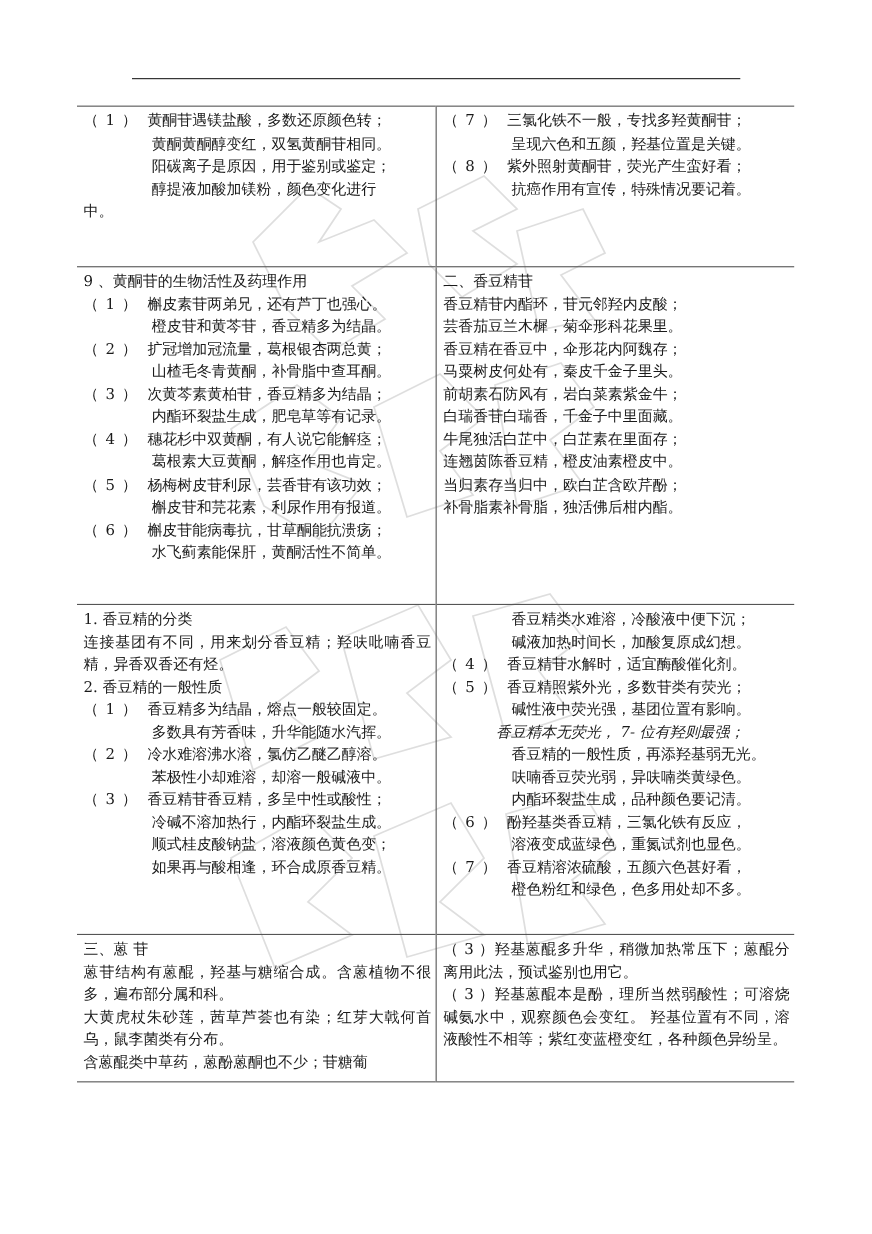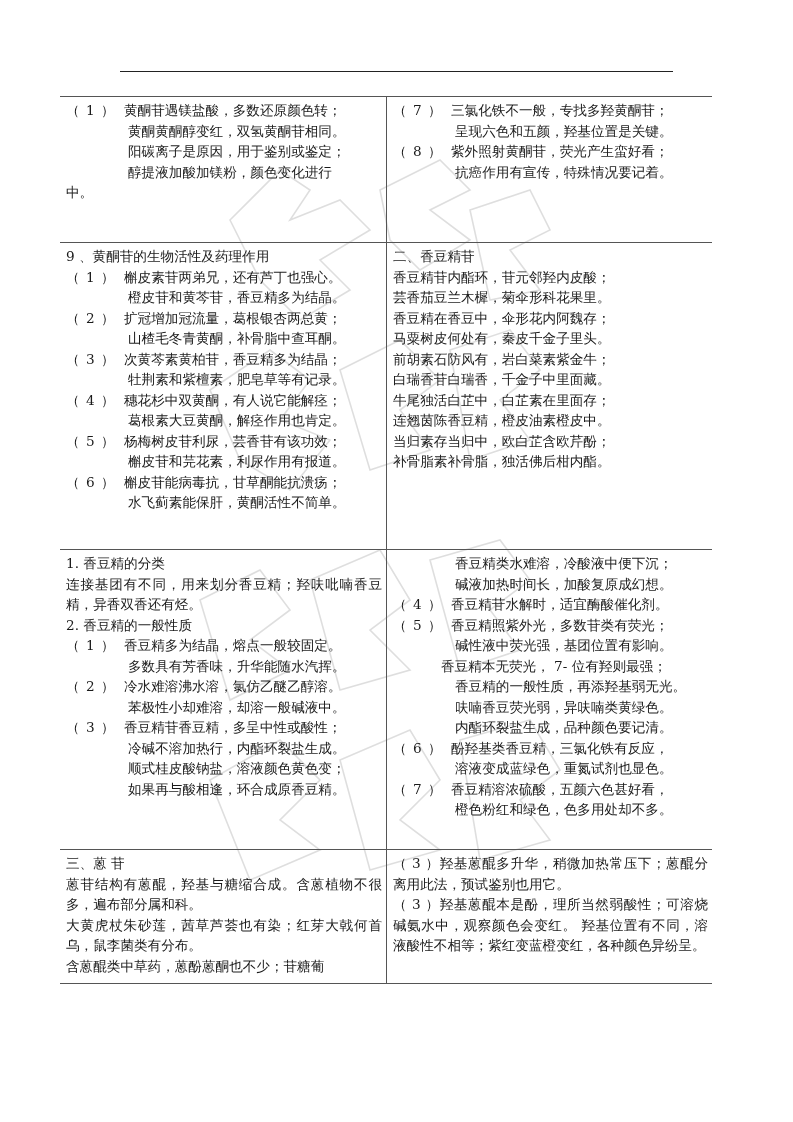--- a/index.html
+++ b/index.html
@@ -1,29 +1,29 @@
 <!DOCTYPE html>
 <html><head>
 <meta charset="utf-8">
 <style>
   html, body { margin:0; padding:0; background:#ffffff; }
   body { width:793px; height:1122px; position:relative; overflow:hidden;
          font-family:"DejaVu Serif", "Liberation Serif", serif; color:#1a1a1a; }
   .top-rule { position:absolute; left:120px; top:71px; width:553px; height:0; border-top:1.3px solid #222; }
   .watermark { position:absolute; left:170px; top:130px; width:520px; height:860px; pointer-events:none; opacity:0.55; }
-  table.doc { position:absolute; left:60px; top:96px; width:652px; border-collapse:collapse; table-layout:fixed; }
+  table.doc { position:absolute; left:70px; top:96px; width:652px; border-collapse:collapse; table-layout:fixed; }
   table.doc td { vertical-align:top; padding:3px 4px 0 6px; font-size:13.6px; line-height:20.5px; }
   table.doc tr { border-top:1.2px solid #555; }
   table.doc tr:last-child { border-bottom:1.2px solid #555; }
   td.left { border-right:1.2px solid #555; width:316px; }
   .line { white-space:nowrap; }
   .item { white-space:nowrap; }
   .num { display:inline-block; width:58px; letter-spacing:1px; }
   .indent { padding-left:62px; white-space:nowrap; }
-  .indent2 { padding-left:48px; white-space:nowrap; }
+  .indent2 { padding-left:48px; white-space:nowrap;font-style:italic; }
   .para { white-space:normal; text-align:justify; }
   .sec-head { white-space:nowrap; }
 </style>
 </head>
 <body>
 
 <div class="top-rule"></div>
 
 <svg class="watermark" viewBox="0 0 520 860" xmlns="http://www.w3.org/2000/svg">
   <g fill="none" stroke="#c4c4c4" stroke-width="1.6">
@@ -62,21 +62,21 @@
   </tr>
 
   <tr style="height:307px;">
     <td class="left">
       <div class="sec-head">9 、黄酮苷的生物活性及药理作用</div>
       <div class="item"><span class="num">（ 1 ）</span><span>槲皮素苷两弟兄，还有芦丁也强心。</span></div>
       <div class="indent">橙皮苷和黄芩苷，香豆精多为结晶。</div>
       <div class="item"><span class="num">（ 2 ）</span><span>扩冠增加冠流量，葛根银杏两总黄；</span></div>
       <div class="indent">山楂毛冬青黄酮，补骨脂中查耳酮。</div>
       <div class="item"><span class="num">（ 3 ）</span><span>次黄芩素黄柏苷，香豆精多为结晶；</span></div>
-      <div class="indent">牡荆素和紫檀素，肥皂草等有记录。</div>
+      <div class="indent">内酯环裂盐生成，肥皂草等有记录。</div>
       <div class="item"><span class="num">（ 4 ）</span><span>穗花杉中双黄酮，有人说它能解痉；</span></div>
       <div class="indent">葛根素大豆黄酮，解痉作用也肯定。</div>
       <div class="item"><span class="num">（ 5 ）</span><span>杨梅树皮苷利尿，芸香苷有该功效；</span></div>
       <div class="indent">槲皮苷和芫花素，利尿作用有报道。</div>
       <div class="item"><span class="num">（ 6 ）</span><span>槲皮苷能病毒抗，甘草酮能抗溃疡；</span></div>
       <div class="indent">水飞蓟素能保肝，黄酮活性不简单。</div>
     </td>
     <td>
       <div class="sec-head">二、香豆精苷</div>
       <div class="line">香豆精苷内酯环，苷元邻羟内皮酸；</div>

